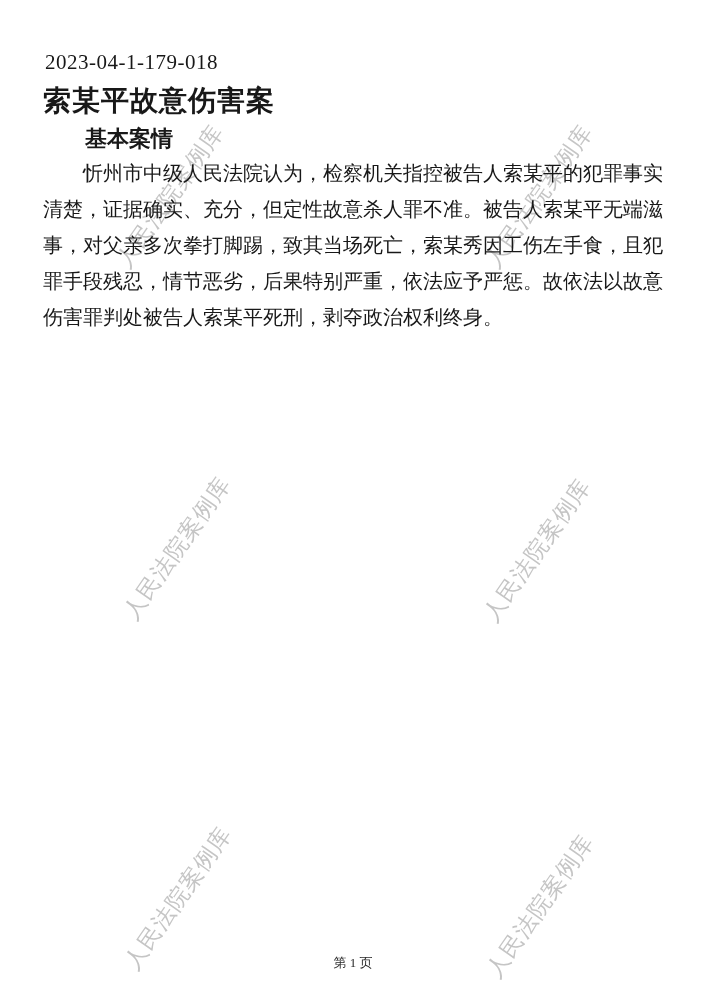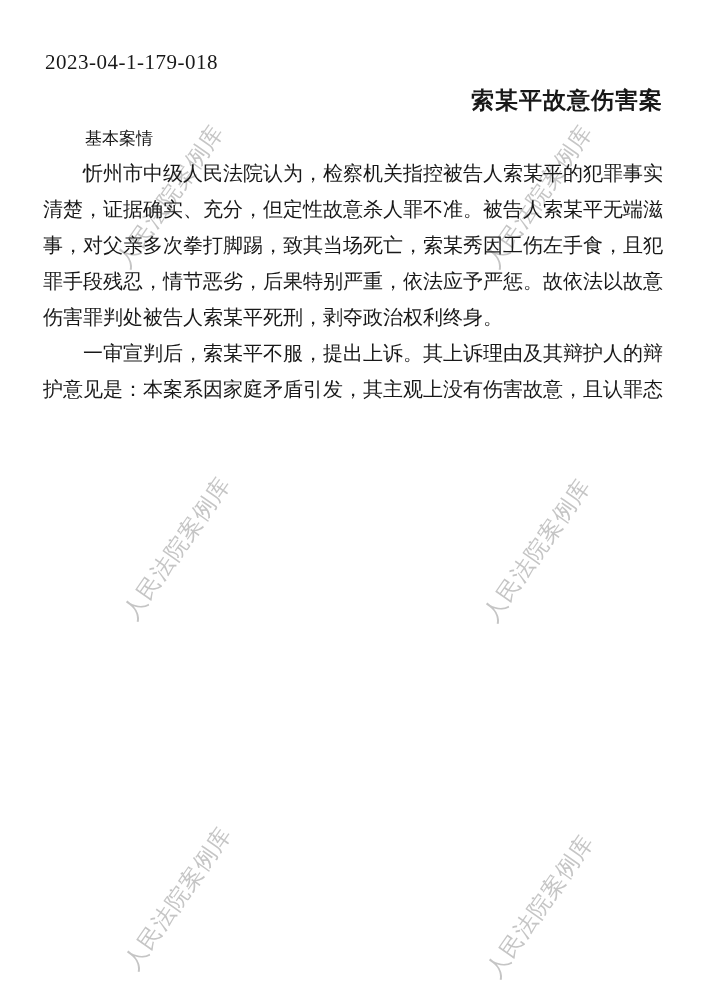--- a/index.html
+++ b/index.html
@@ -45,22 +45,22 @@
     margin-top: 16px;
   }
   .case-number {
     margin: 50px 45px 0 45px;
     font-size: 21px;
     line-height: 25px;
     letter-spacing: 0.5px;
   }
   .title {
     margin: 13px 43px 0 43px;
-    text-align: right;
-    font-size: 23px;
+    text-align: left;
+    font-size: 28px;
     font-weight: bold;
     line-height: 26px;
     letter-spacing: 1px;
   }
   .subtitle {
     margin: 14px 43px 0 43px;
     text-align: center;
     font-size: 19px;
     line-height: 24px;
     letter-spacing: 1px;
@@ -79,22 +79,22 @@
   }
   .kw-items {
     font-style: italic;
     margin-left: 7px;
     letter-spacing: 0.5px;
   }
   .section-heading {
     margin: 12px 43px 0 43px;
     padding-left: 42px;
     font-family: "Liberation Sans", "DejaVu Sans", sans-serif;
-    font-weight: normal;
-    font-size: 17px;
+    font-weight: bold;
+    font-size: 22px;
     line-height: 26px;
   }
   .body-text {
     margin: 3px 43px 0 43px;
   }
   .body-text p {
     margin: 0;
     font-size: 20px;
     line-height: 36px;
     text-align: justify;
@@ -130,19 +130,19 @@
     <div class="case-number">2023-04-1-179-018</div>
 
     <div class="title">索某平故意伤害案</div>
 
 
 
     <div class="section-heading">基本案情</div>
 
     <div class="body-text">
       <p>忻州市中级人民法院认为，检察机关指控被告人索某平的犯罪事实清楚，证据确实、充分，但定性故意杀人罪不准。被告人索某平无端滋事，对父亲多次拳打脚踢，致其当场死亡，索某秀因工伤左手食，且犯罪手段残忍，情节恶劣，后果特别严重，依法应予严惩。故依法以故意伤害罪判处被告人索某平死刑，剥夺政治权利终身。</p>
-      <p>一审宣判后，索某平不服，提出上诉。其上诉理由及其辩护人的辩护意见是：本案系因家庭矛盾引发，其主观上没有伤害故意，且认罪态</p>
     </div>
 
   </div>
 
+  <div class="footer">第 1 页</div>
 
 </div>
 
 </body></html>

